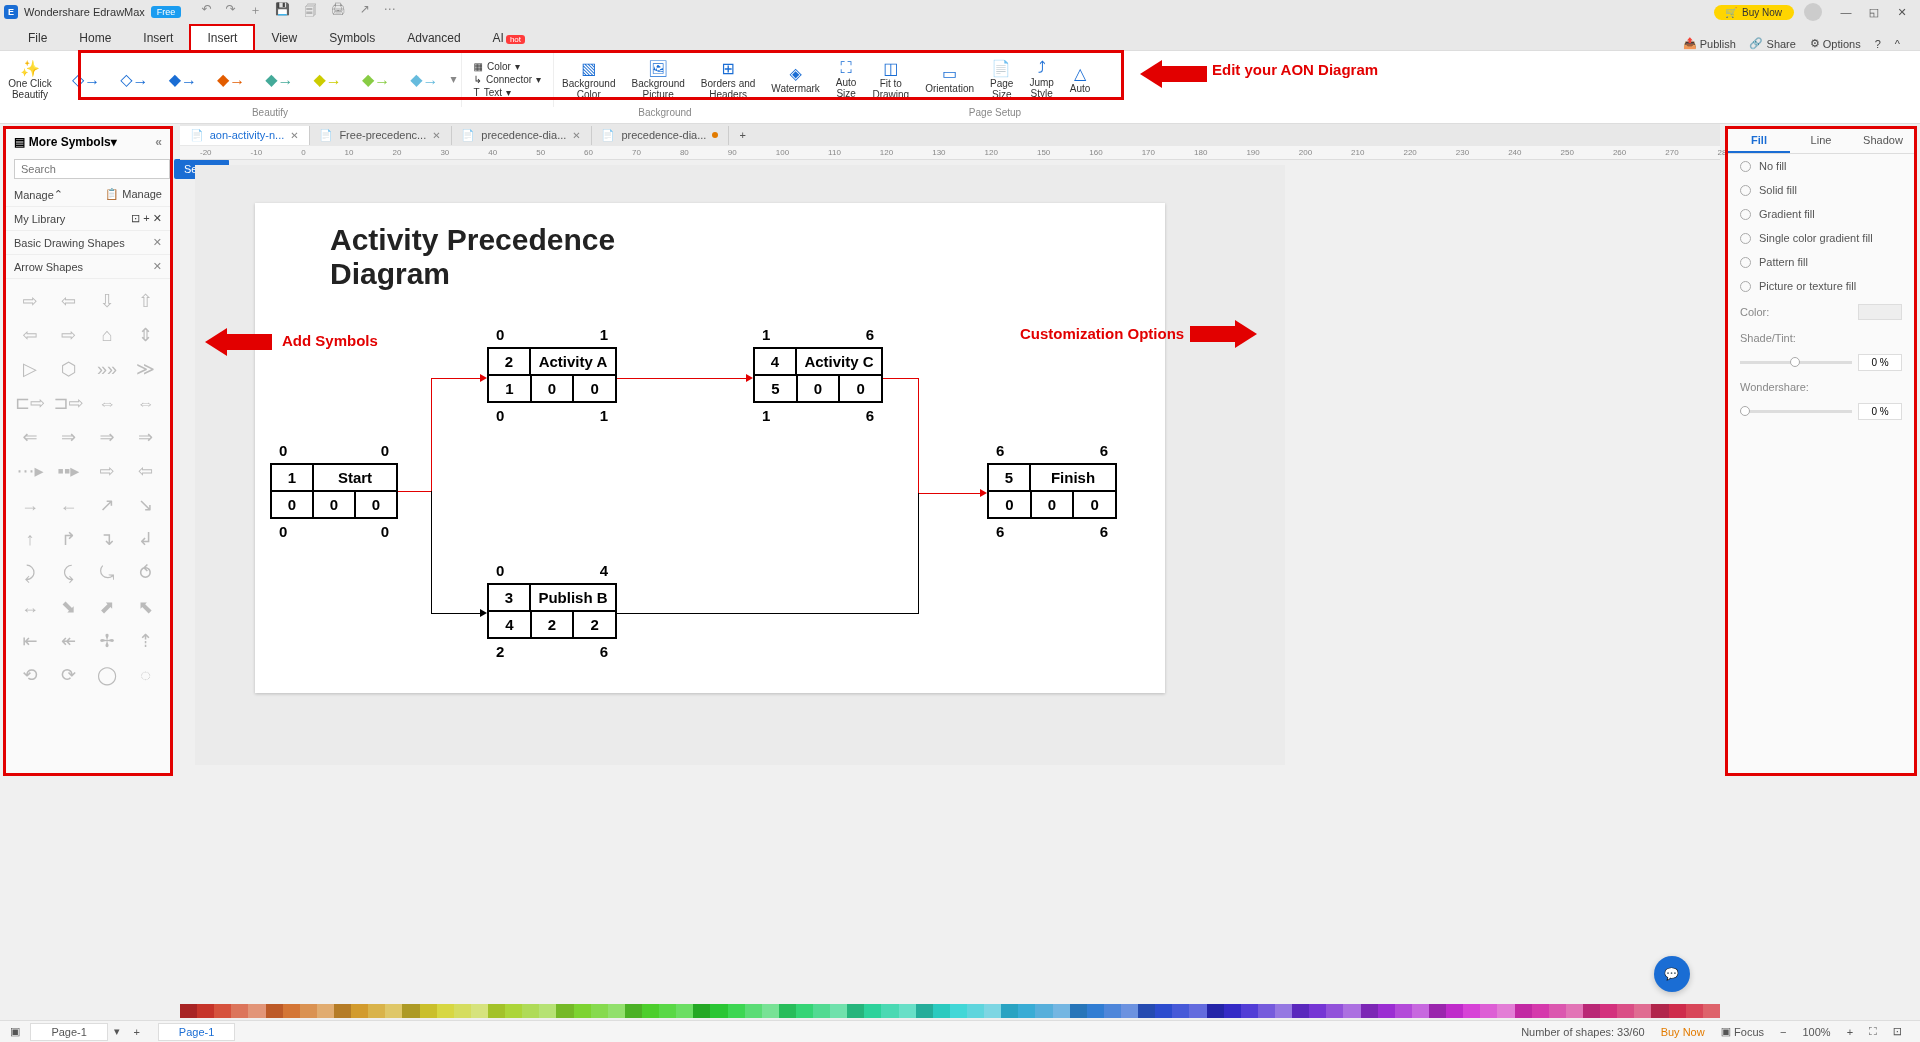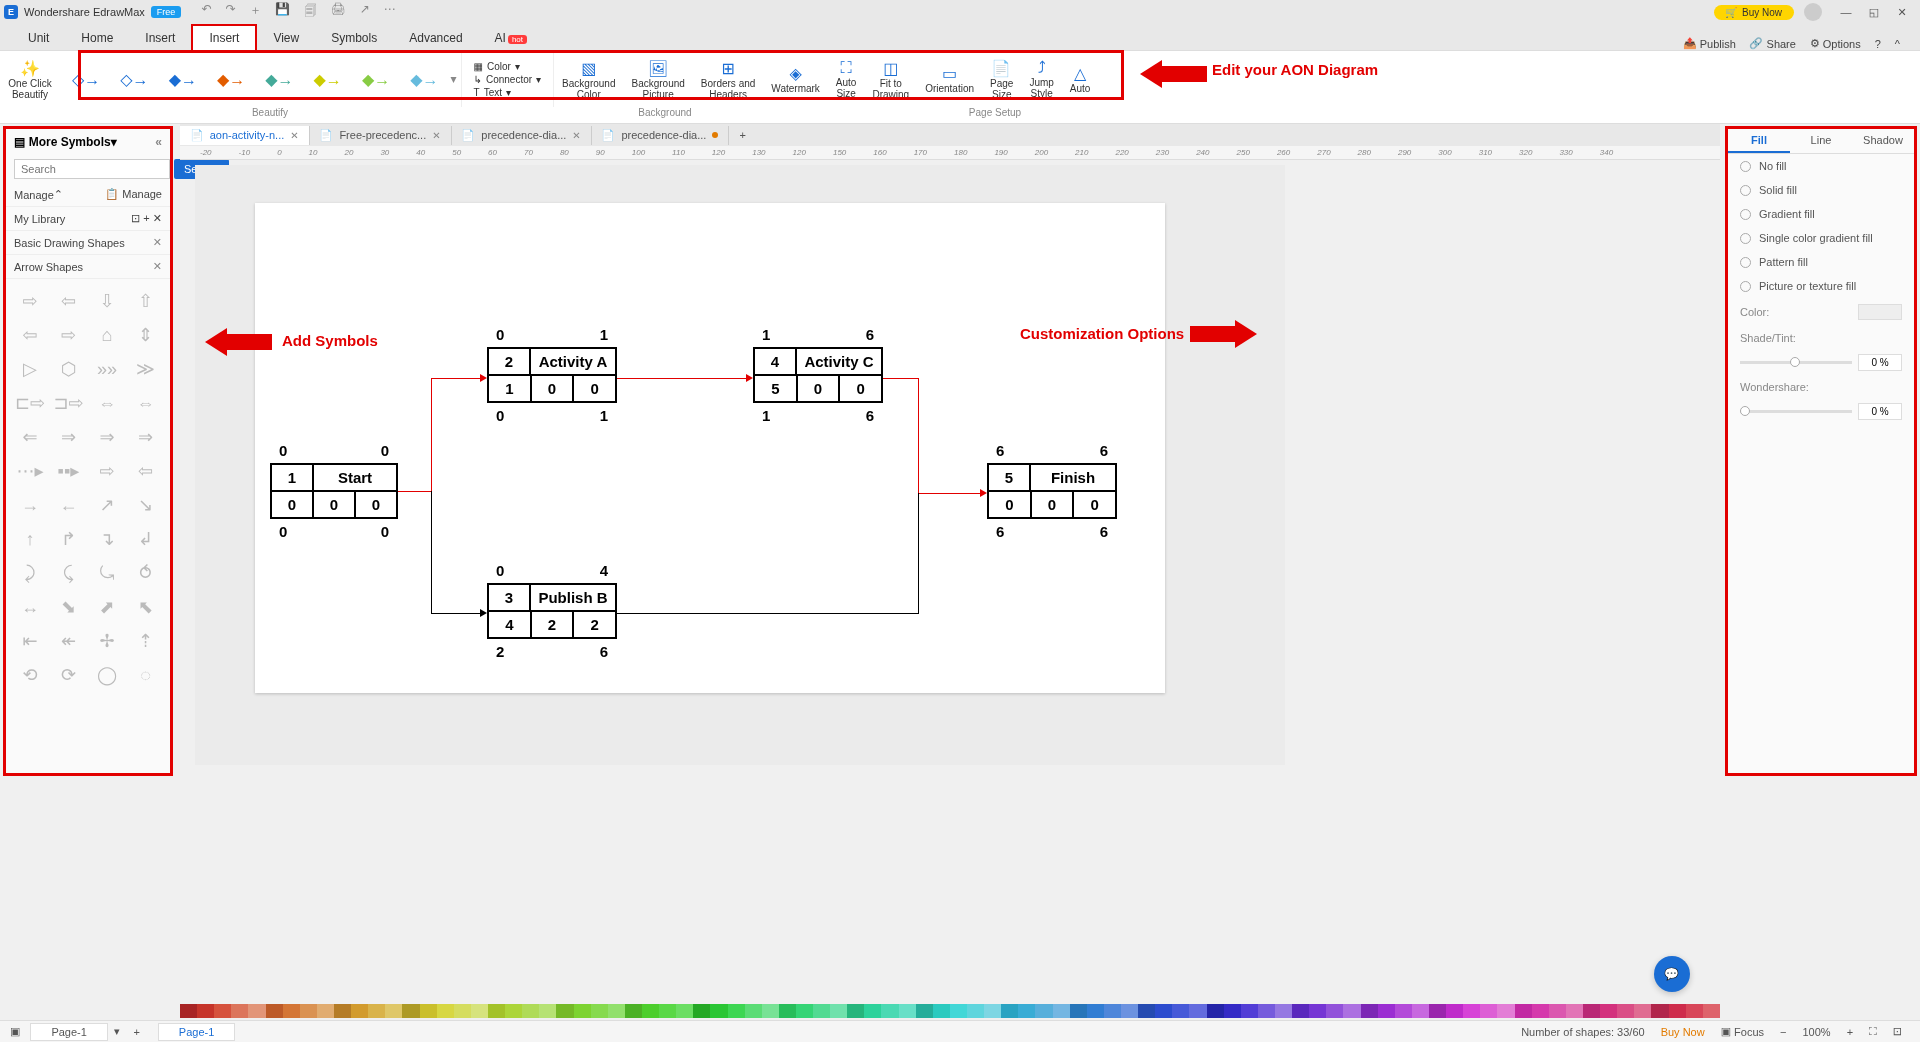--- a/index.html
+++ b/index.html
@@ -49,21 +49,21 @@
 .lp-section .x { margin-left: auto; color: #888; cursor: pointer; }
 .shape-grid { display: grid; grid-template-columns: repeat(4, 1fr); gap: 6px; padding: 8px; }
 .shape-cell { width: 32px; height: 28px; display: flex; align-items: center; justify-content: center; color: #bbb; font-size: 18px; }
 
 
 .doc-tabs { position: absolute; left: 180px; top: 124px; right: 200px; height: 22px; background: #e8e8e8; display: flex; align-items: center; }
 .dtab { padding: 3px 10px; font-size: 11px; color: #555; display: flex; align-items: center; gap: 6px; border-right: 1px solid #ccc; }
 .dtab.active { background: #fff; color: #1a6dd4; }
 .dtab .x { color: #888; font-size: 10px; }
 .dtab .dot { width: 6px; height: 6px; border-radius: 50%; background: #e27b00; }
-.ruler { position: absolute; left: 180px; top: 146px; right: 200px; height: 14px; background: #f5f5f5; font-size: 8px; color: #888; display: flex; align-items: center; padding-left: 20px; gap: 27px; border-bottom: 1px solid #ddd; font-style: italic; }
+.ruler { position: absolute; left: 180px; top: 146px; right: 200px; height: 14px; background: #f5f5f5; font-size: 8px; color: #888; display: flex; align-items: center; padding-left: 20px; gap: 39px; border-bottom: 1px solid #ddd; }
 .canvas { position: absolute; left: 195px; top: 165px; width: 1090px; height: 600px; background: #ebebeb; }
 .page { position: absolute; left: 60px; top: 38px; width: 910px; height: 490px; background: #fff; box-shadow: 0 1px 3px rgba(0,0,0,0.2); }
 
 
 .diag-title { position: absolute; left: 75px; top: 20px; font-size: 30px; font-weight: bold; color: #222; }
 .activity-box { position: absolute; border: 1px solid #000; background: #fff; }
 .ab-row { display: flex; }
 .ab-cell { border: 1px solid #000; padding: 4px 0; text-align: center; font-size: 15px; font-weight: bold; }
 .ab-top-l { position: absolute; top: -22px; left: 8px; font-size: 15px; font-weight: bold; }
 .ab-top-r { position: absolute; top: -22px; right: 8px; font-size: 15px; font-weight: bold; }
@@ -129,21 +129,21 @@
   </div>
   <div class="spacer"></div>
   <div class="buy-now">🛒 <span>Buy Now</span></div>
   <div class="avatar"></div>
   <span class="win-btn">—</span>
   <span class="win-btn">◱</span>
   <span class="win-btn">✕</span>
 </div>
 
 <div class="menu-row">
-  <div class="menu-item">Unit</div>
+  <div class="menu-item">File</div>
   <div class="menu-item">Home</div>
   <div class="menu-item">Insert</div>
   <div class="menu-item active">Insert</div>
   <div class="menu-item">View</div>
   <div class="menu-item">Symbols</div>
   <div class="menu-item">Advanced</div>
   <div class="menu-item"><span>AI</span><span class="hot-badge">hot</span></div>
   <div class="spacer"></div>
   <div class="menu-right">
     <span class="mitem">📤 <span>Publish</span></span>
@@ -371,20 +371,22 @@
     <span>290</span>
     <span>300</span>
     <span>310</span>
     <span>320</span>
     <span>330</span>
     <span>340</span>
   </div>
 
 <div class="canvas">
   <div class="page">
+    <div class="diag-title" style="white-space:pre-line">Activity Precedence
+Diagram</div>
 
     <div class="activity-box" style="left:15px;top:260px;width:128px">
       <span class="ab-top-l">0</span>
       <span class="ab-top-r">0</span>
       <div class="ab-row">
           <div class="ab-cell" style="width:42px">1</div>
           <div class="ab-cell" style="flex:1">Start</div>
         </div>
       <div class="ab-row">
           <div class="ab-cell" style="flex:1">0</div>

